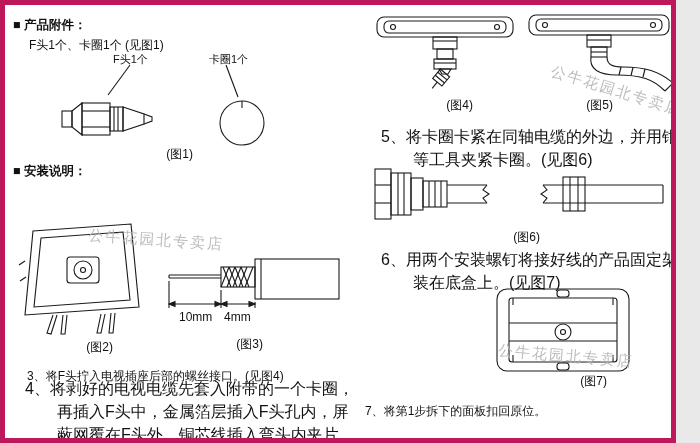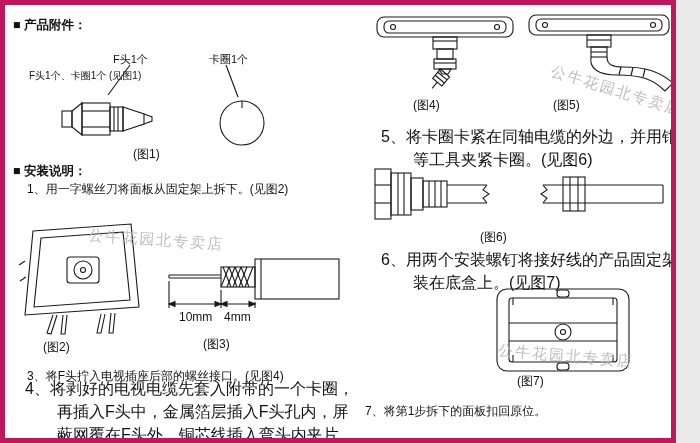--- a/index.html
+++ b/index.html
@@ -4,24 +4,24 @@
 <style>
   * { margin:0; padding:0; box-sizing:border-box; }
   html,body { background:#e9e9e9; }
   body { font-family:"Liberation Sans","DejaVu Sans",sans-serif; }
   .page {
     position:relative; width:676px; height:443px; background:#ffffff;
     border:5px solid #be185d; overflow:hidden; color:#111;
   }
   .abs { position:absolute; }
   .hdr { font-weight:bold; font-size:12.5px; white-space:nowrap; }
-  .txt { font-size:10px; white-space:nowrap;margin-top:32px; }
+  .txt { font-size:12px; white-space:nowrap; }
   .step { font-size:16px; line-height:1.45; padding-left:2em; text-indent:-2em; }
   .step-nowrap { font-size:12px; white-space:nowrap; }
-  .cap { font-size:12px; text-align:left; }
+  .cap { font-size:12px; text-align:right; }
   .lbl { font-size:11px; white-space:nowrap; }
   .wm { color:#b6b6b6; font-size:15px; white-space:nowrap; letter-spacing:2px;
         transform-origin:left top; opacity:.9; }
   svg { display:block; overflow:visible; }
 </style>
 </head>
 <body>
 
 <div class="page">
 
@@ -49,21 +49,20 @@
       </g>
       <g>
         <circle cx="192" cy="60" r="22"></circle>
         <line x1="192" y1="38" x2="192" y2="45"></line>
       </g>
     </g>
   </svg>
   <div class="abs cap" style="left:128px; top:141px; width:60px;">(图1)</div>
 
   <div class="abs hdr" style="left:8px; top:158px;">■ 安装说明：</div>
-  <div class="abs step-nowrap" style="left:22px; top:176px;">1、用一字螺丝刀将面板从固定架上拆下。(见图2)</div>
 
   <svg class="abs" style="left:12px; top:216px;" width="132" height="118" viewBox="0 0 132 118">
     <g stroke="#1a1a1a" fill="none" stroke-width="1.1">
       <polygon points="16,10 114,3 122,86 8,94"></polygon>
       <polygon points="24,17 106,11 113,79 17,86"></polygon>
       <rect x="50" y="36" width="32" height="26" rx="3"></rect>
       <circle cx="66" cy="49" r="9"></circle>
       <circle cx="66" cy="49" r="2.5"></circle>
       <line x1="8" y1="40" x2="2" y2="44"></line>
       <line x1="9" y1="56" x2="3" y2="60"></line>

